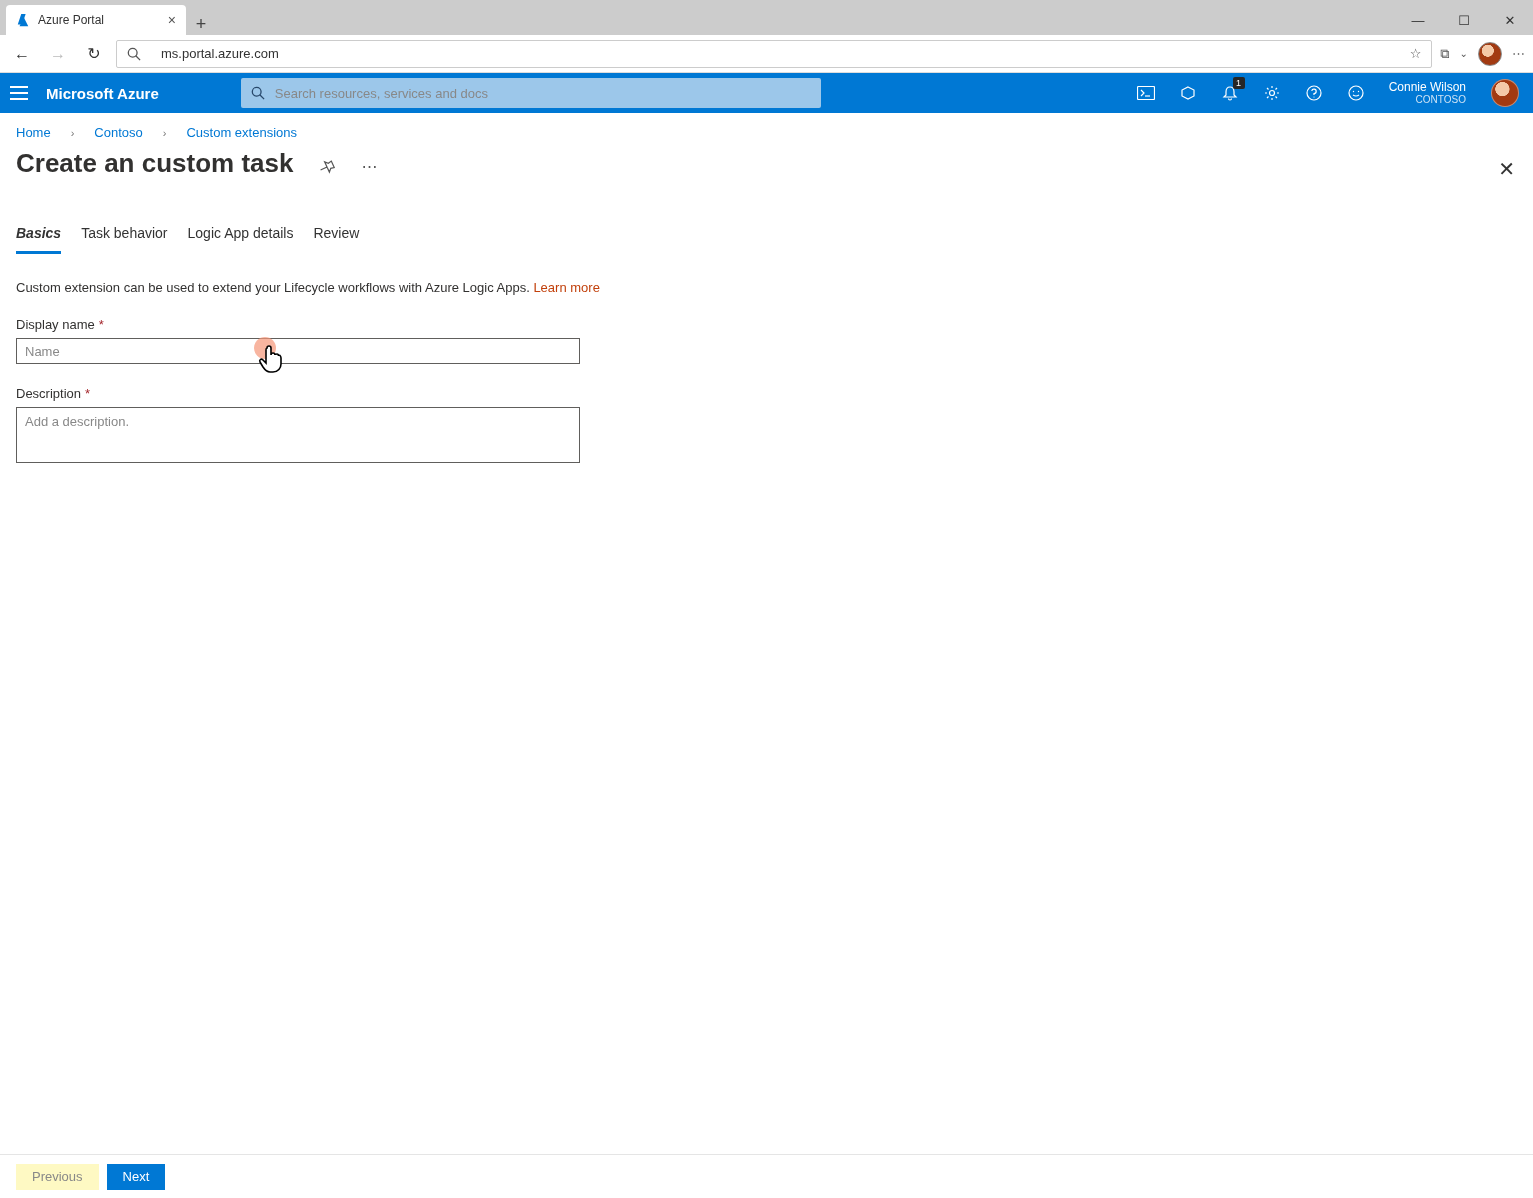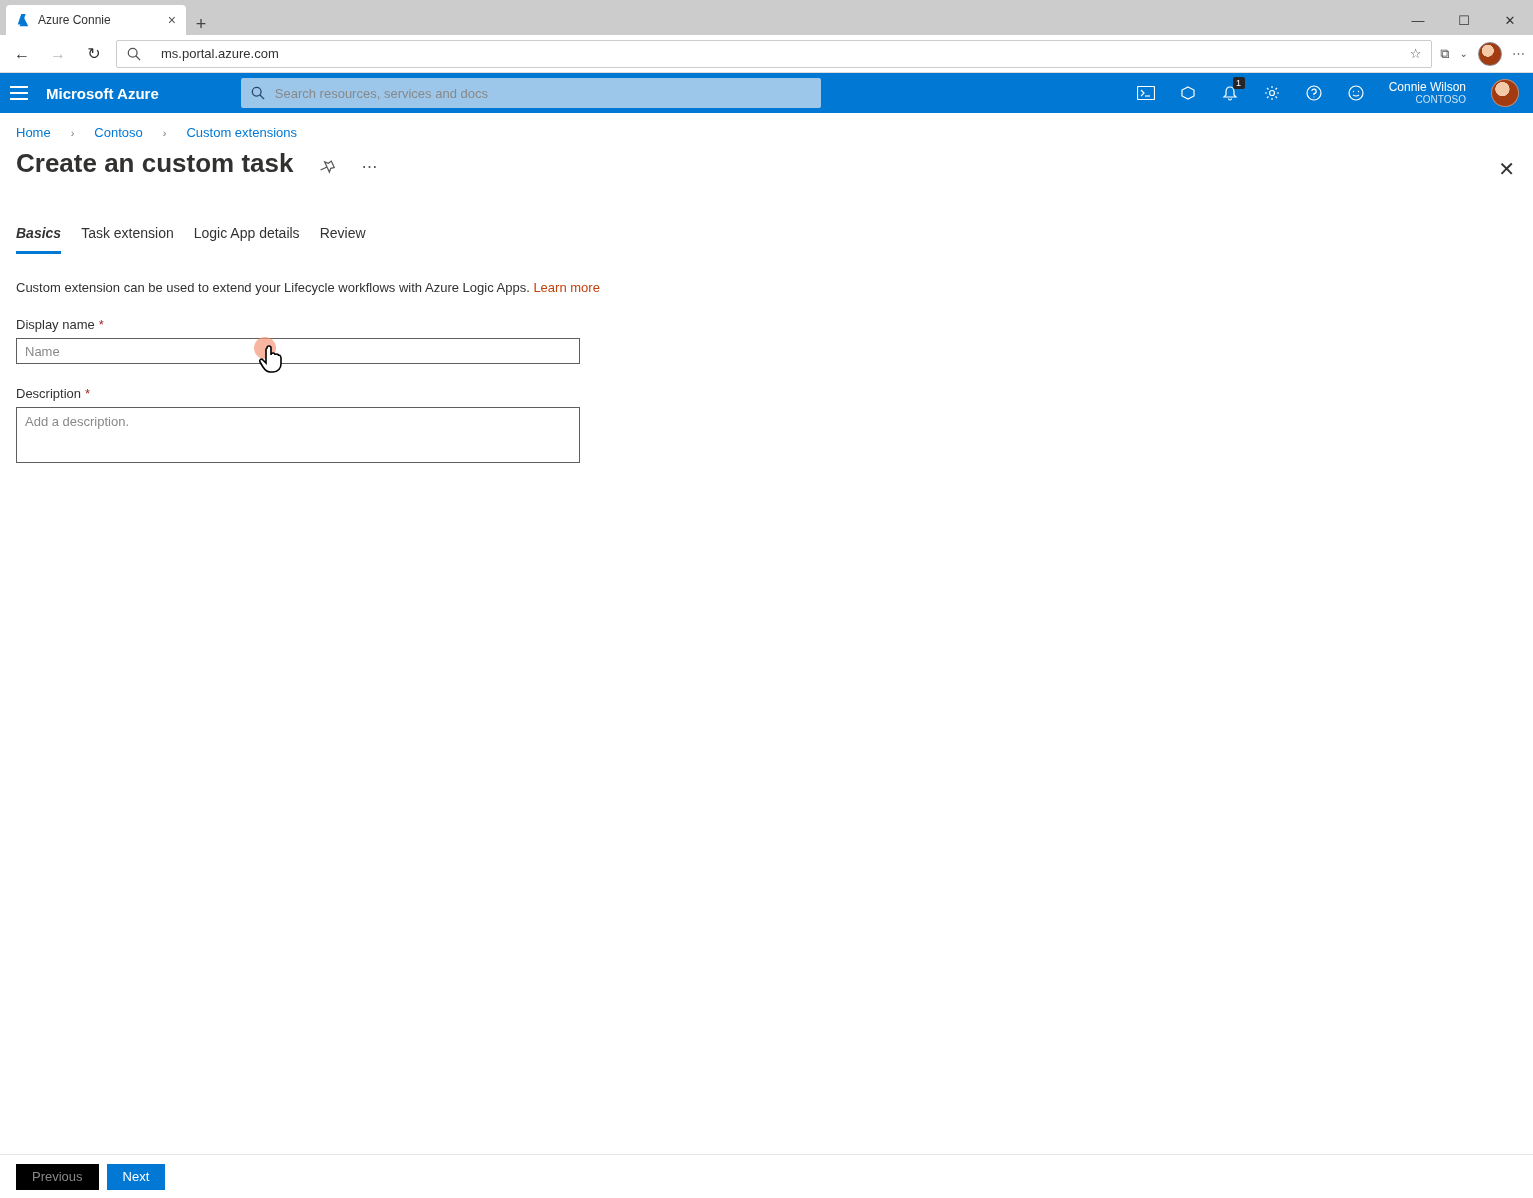--- a/index.html
+++ b/index.html
@@ -52,40 +52,40 @@
   .intro a { color:#c2410c; text-decoration:none; }
   .field { margin-top:22px; max-width:564px;}
   .label { font-size:13px; margin-bottom:6px; display:flex; gap:4px; }
   .req { color:#a4262c; }
   input.text-in { width:100%; height:26px; border:1px solid #605e5c; padding:2px 8px; font-size:13px; }
   textarea.text-area { width:100%; height:56px; border:1px solid #605e5c; padding:6px 8px; font-size:13px; resize:none; font-family:inherit;}
   ::placeholder { color:#888; }
   
   .footer { position:fixed; bottom:0; left:0; right:0; height:44px; background:#fff; border-top:1px solid #e5e5e5; display:flex; align-items:center; padding:0 16px; gap:8px;}
   .btn { height:26px; padding:0 16px; font-size:13px; border:none; cursor:pointer; }
-  .btn-secondary { background:#000000; color:#888; cursor:default; }
+  .btn-secondary { background:#fef9c3; color:#888; cursor:default; }
   .btn-primary { background:#0078d4; color:#fff; }
   
   .cursor-spot { position:absolute; width:22px; height:22px; border-radius:50%; background:rgba(245,150,120,.7); pointer-events:none; }
   .cursor-hand { position:absolute; pointer-events:none; font-size:22px; color:#000;}
   svg { display:block; }
 </style>
 </head>
 <body>
 
 <div class="browser-chrome">
   <div class="tab-strip">
     <div class="tab">
       <span class="favicon">
         <svg width="14" height="14" viewBox="0 0 16 16">
             <polygon points="6,1 2,13 7,13 11,1" fill="#0078d4"></polygon>
             <polygon points="9,5 14,15 4,15" fill="#0078d4"></polygon>
           </svg>
       </span>
-      <span class="tab-title">Azure Connie</span>
+      <span class="tab-title">Azure Portal</span>
       <span class="tab-close">×</span>
     </div>
     <div class="new-tab">+</div>
     <div class="window-controls">
       <div>—</div>
       <div>☐</div>
       <div>✕</div>
     </div>
   </div>
   <div class="addr-row">
@@ -195,21 +195,21 @@
       <svg width="16" height="16" viewBox="0 0 16 16" stroke="#555" fill="none" stroke-width="1.2">
           <path d="M10 1 L15 6 L12 8 L12 12 L8 8 L3 13 L8 8 L4 4 L8 4 Z" transform="rotate(20 8 8)"></path>
         </svg>
     </span>
     <span class="title-icon" style="font-size:16px">⋯</span>
   </div>
   <div class="close-blade">✕</div>
 
   <div class="tabs">
     <div class="tabitem active">Basics</div>
-    <div class="tabitem">Task extension</div>
+    <div class="tabitem">Task behavior</div>
     <div class="tabitem">Logic App details</div>
     <div class="tabitem">Review</div>
   </div>
 
   <div class="intro">
     <span>Custom extension can be used to extend your Lifecycle workflows with Azure Logic Apps. </span><a>Learn more</a>
   </div>
 
   <div class="field" style="position:relative">
     <div class="label">

